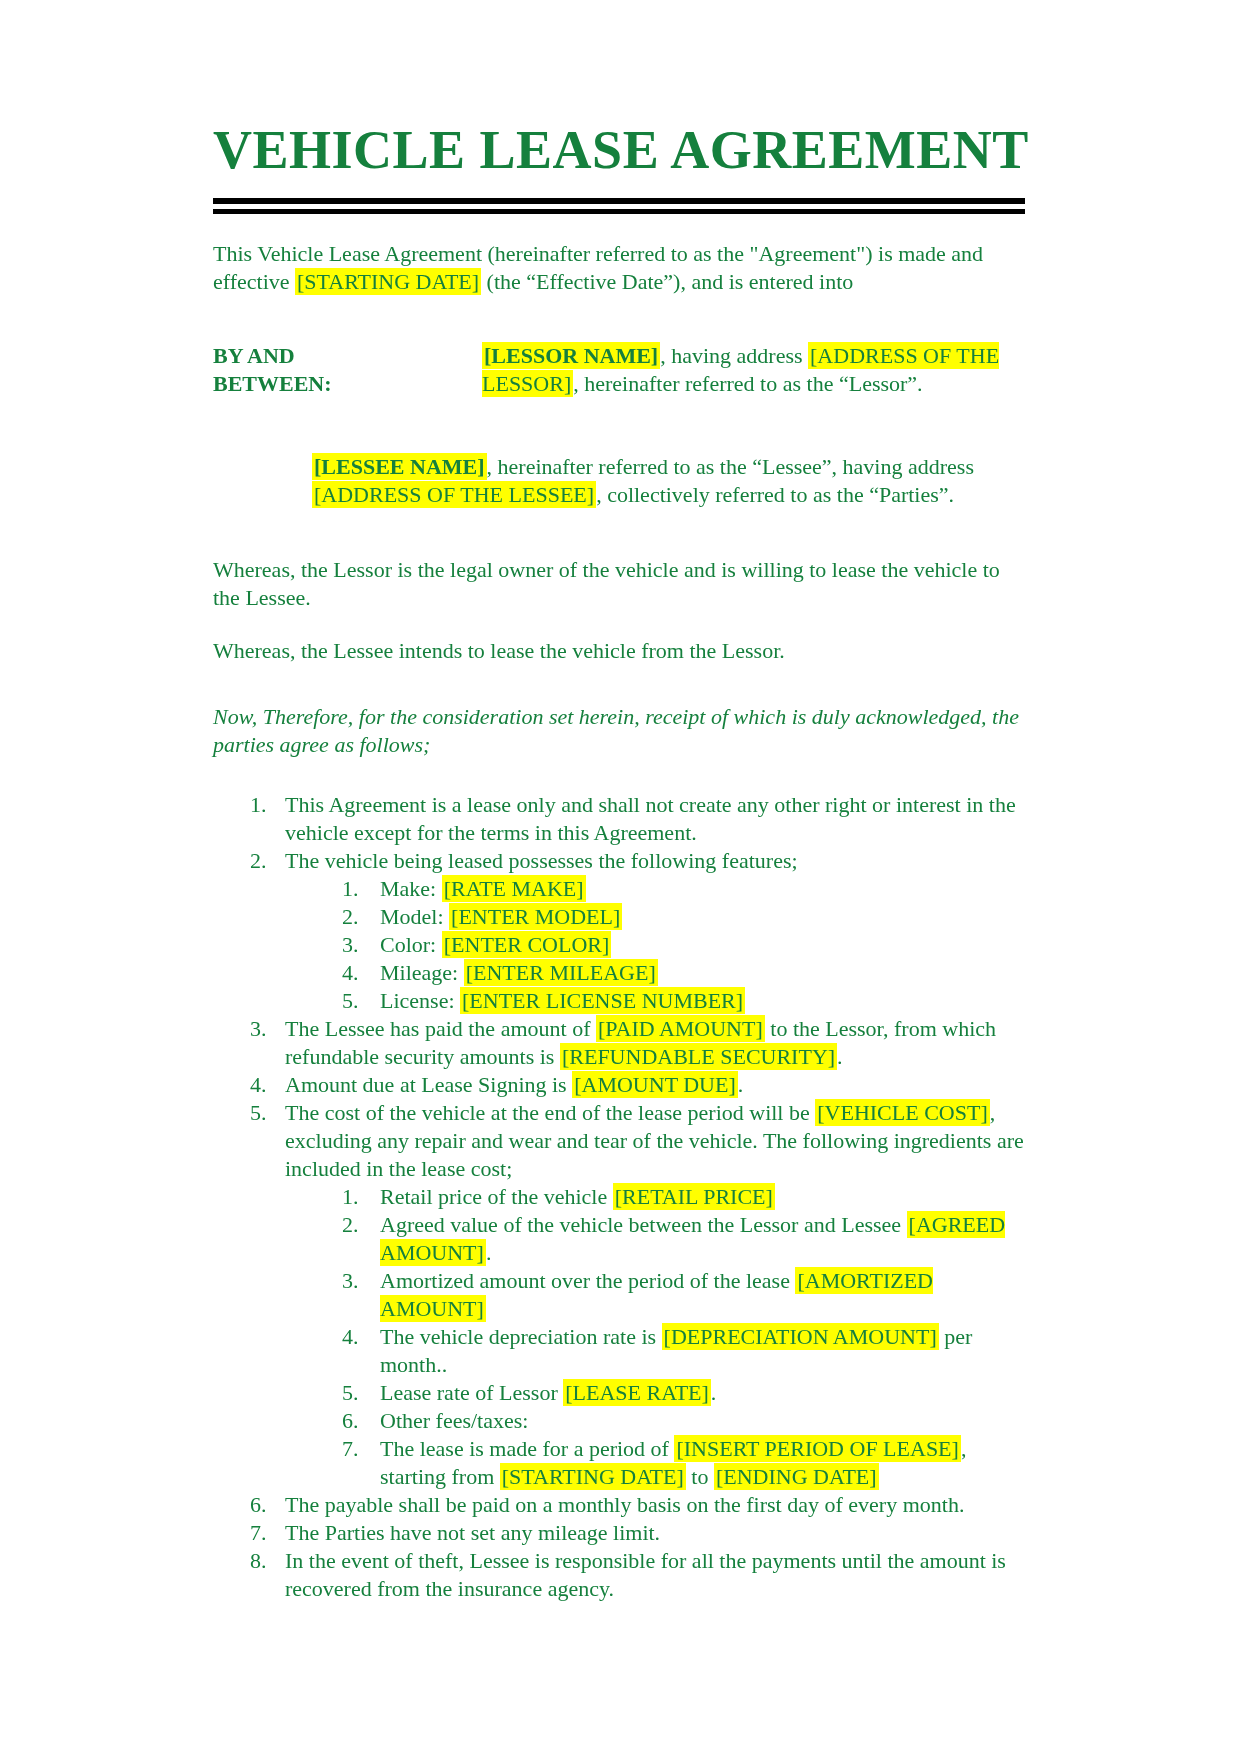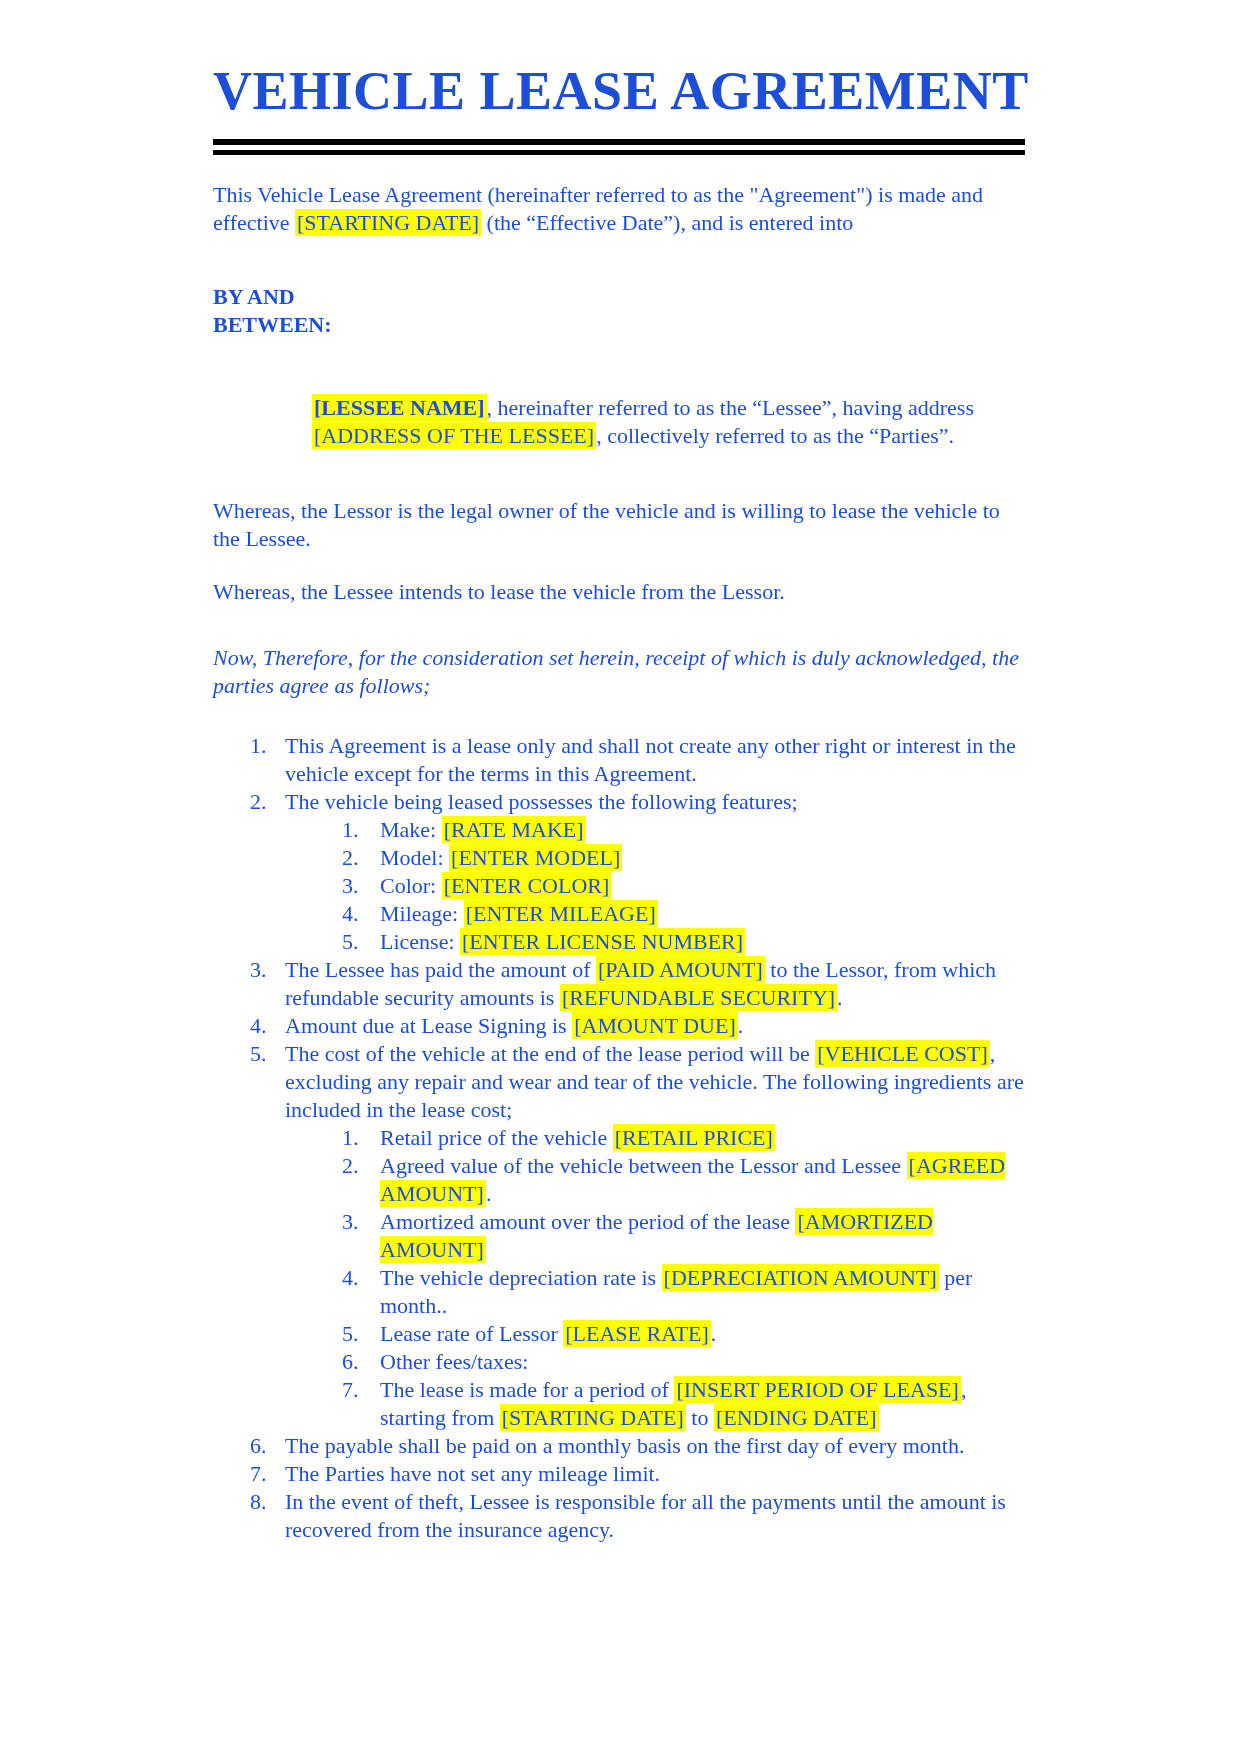--- a/index.html
+++ b/index.html
@@ -3,25 +3,25 @@
 <meta charset="utf-8">
 <style>
   html, body { margin: 0; padding: 0; background: #ffffff; }
   .page {
     position: relative;
     width: 1080px;
     height: 1754px;
     margin: 0 auto;
     background: #ffffff;
     box-sizing: border-box;
-    padding: 61px 135px 0 133px;
+    padding: 120px 135px 0 133px;
     font-family: "Liberation Serif", "DejaVu Serif", serif;
     font-size: 22px;
     line-height: 28px;
-    color: #1d4ed8;
+    color: #15803d;
     overflow: hidden;
   }
   .title {
     margin: 0;
     font-size: 54px;
     line-height: 60px;
     font-weight: bold;
     text-align: center;
     letter-spacing: 0.5px;
     white-space: nowrap;
@@ -57,20 +57,21 @@
 
 <div class="page">
 
   <h1 class="title">VEHICLE LEASE AGREEMENT</h1>
   <div class="rule"></div>
 
   <p class="para intro"><span>This Vehicle Lease Agreement (hereinafter referred to as the "Agreement") is made and effective </span><span class="hl">[STARTING DATE]</span><span> (the “Effective Date”), and is entered into</span></p>
 
   <div class="party">
     <div class="plabel">BY AND BETWEEN:</div>
+    <div class="pvalue"><b class="hl">[LESSOR NAME]</b><span>, having address </span><span class="hl">[ADDRESS OF THE LESSOR]</span><span>, hereinafter referred to as the “Lessor”.</span></div>
   </div>
 
   <div class="party and">
     <div class="pvalue"><b class="hl">[LESSEE NAME]</b><span>, hereinafter referred to as the “Lessee”, having address </span><span class="hl">[ADDRESS OF THE LESSEE]</span><span>, collectively referred to as the “Parties”.</span></div>
   </div>
 
   <p class="para w1">Whereas, the Lessor is the legal owner of the vehicle and is willing to lease the vehicle to the Lessee.</p>
   <p class="para w2">Whereas, the Lessee intends to lease the vehicle from the Lessor.</p>
   <p class="para now">Now, Therefore, for the consideration set herein, receipt of which is duly acknowledged, the parties agree as follows;</p>
 

